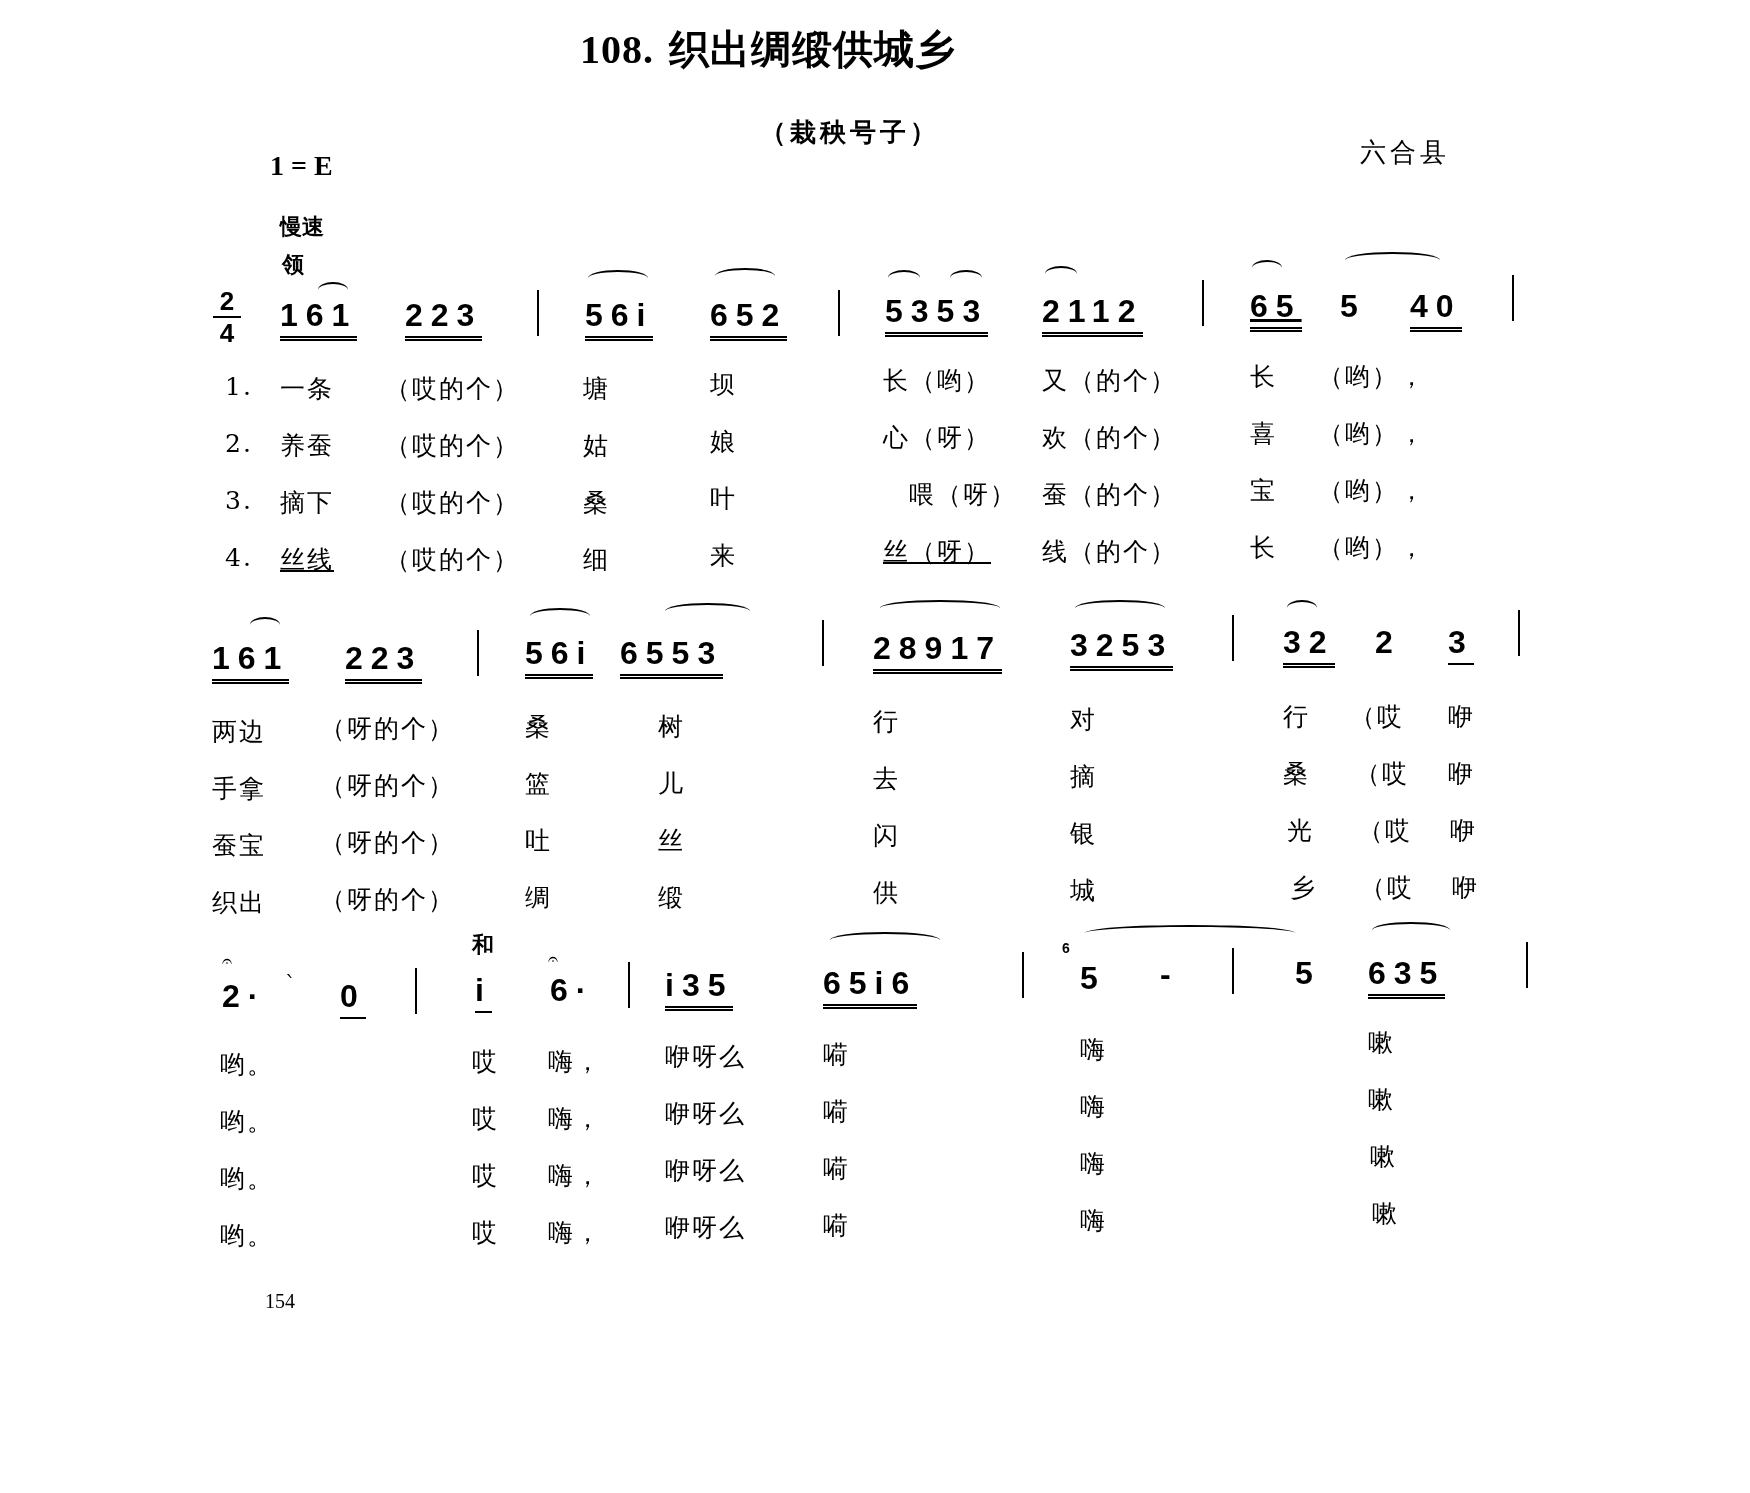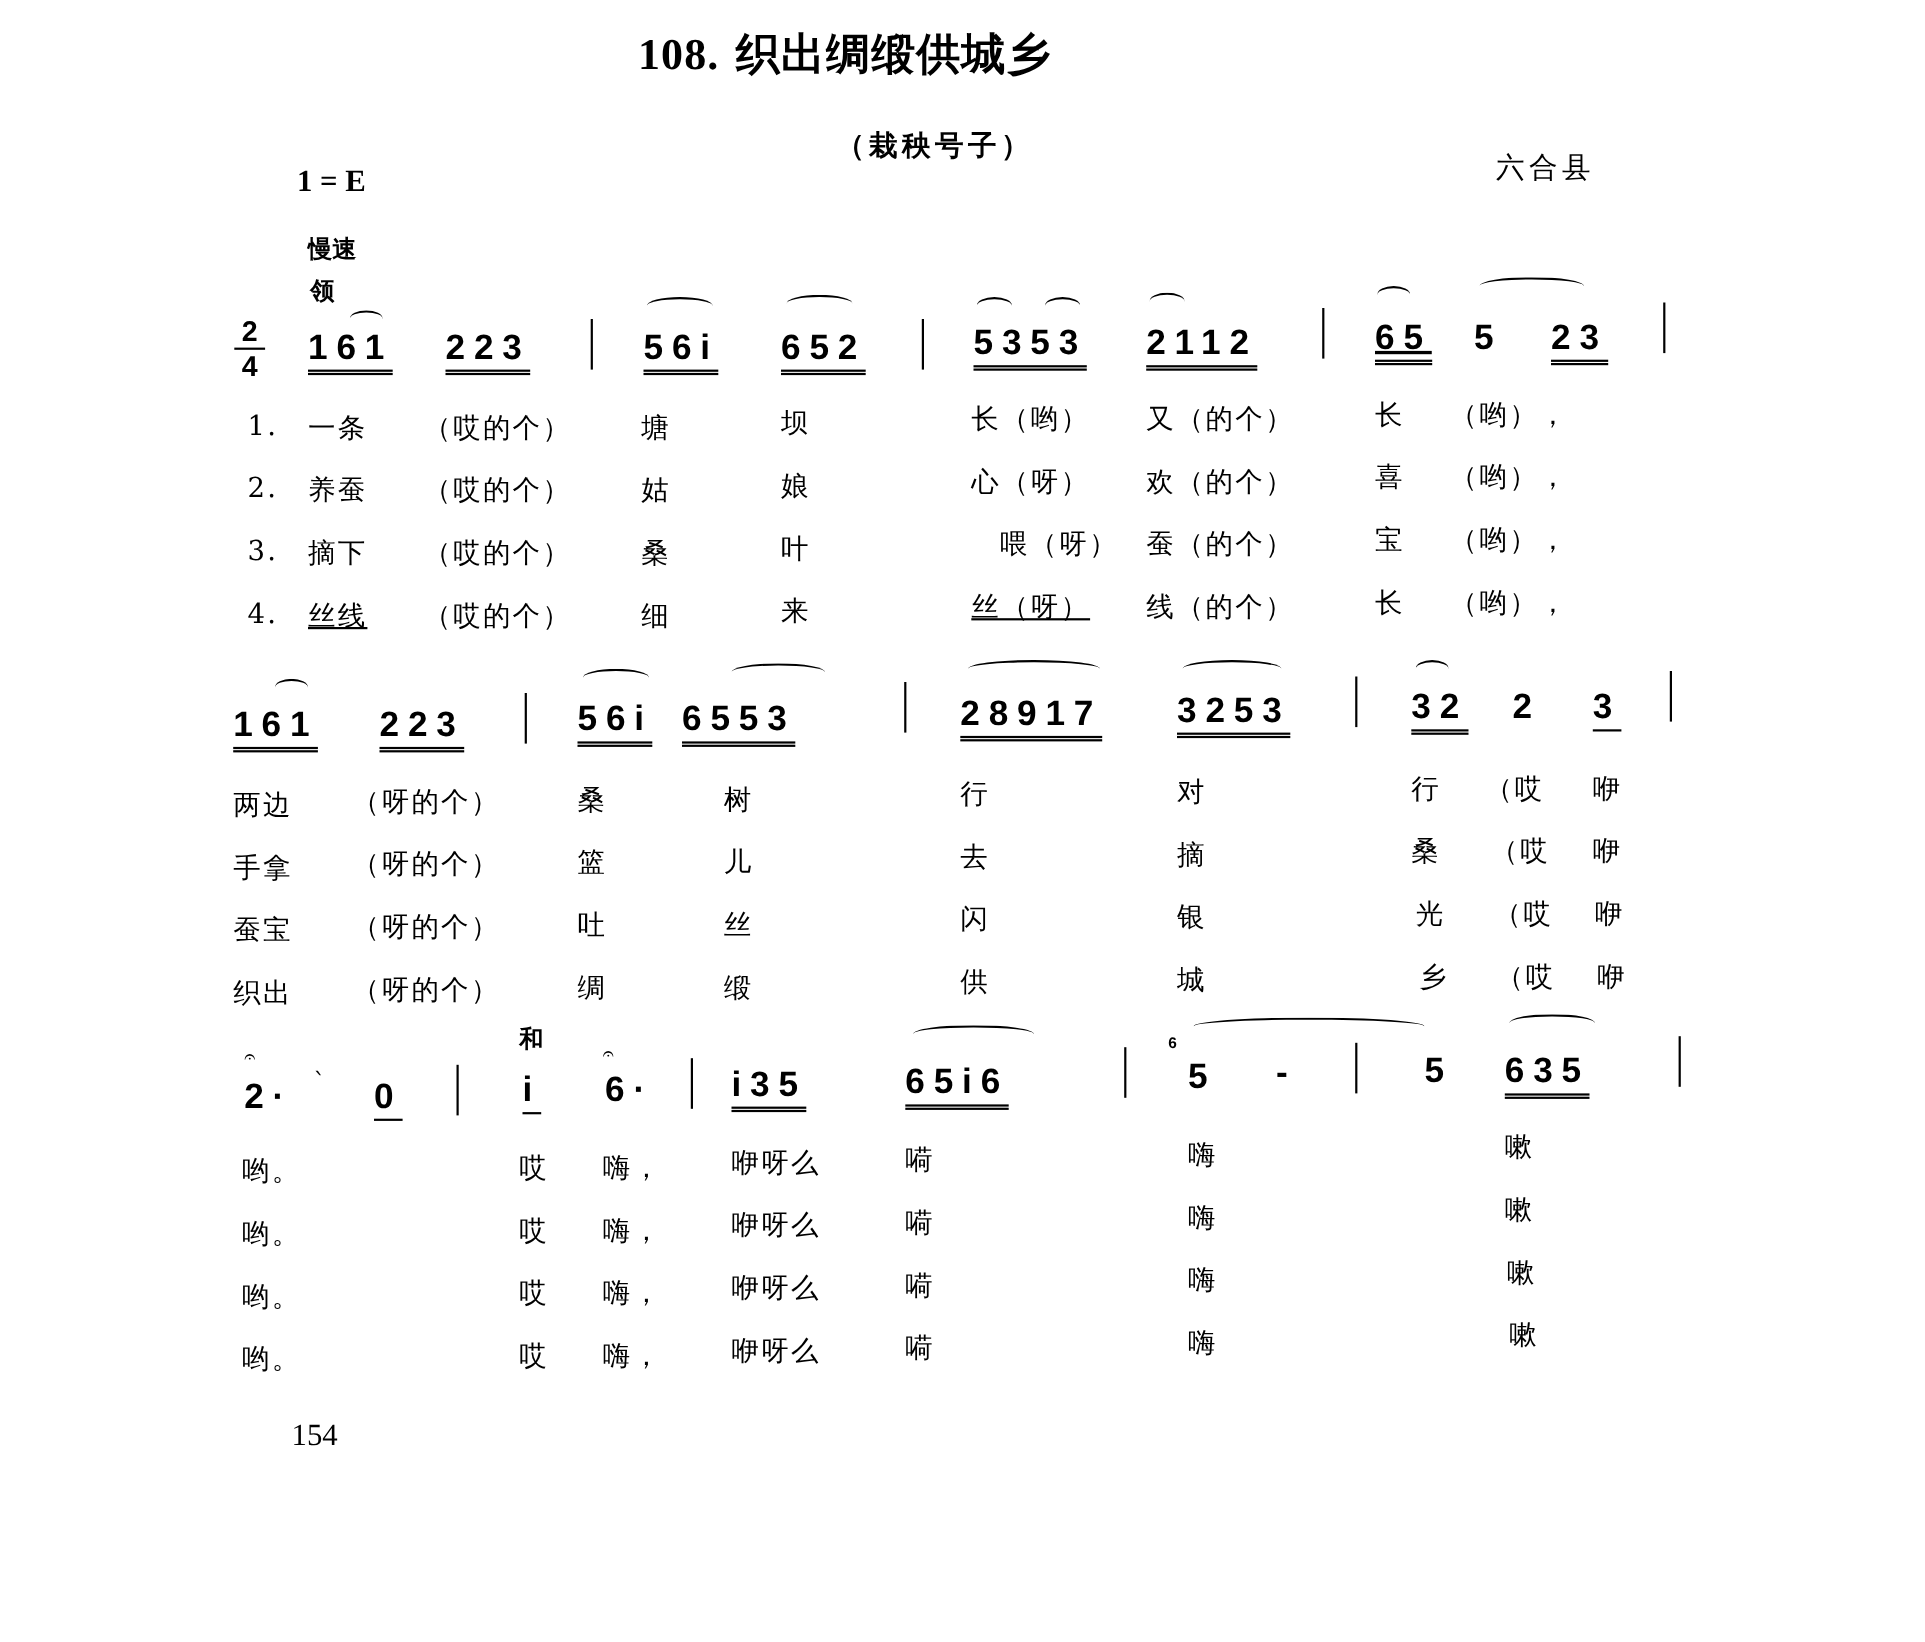--- a/index.html
+++ b/index.html
@@ -14,21 +14,21 @@
   .lead { left:282px; top:250px; font-size:22px; font-weight:bold; }
   .harmony { left:472px; top:930px; font-size:22px; font-weight:bold; }
   .timesig { left:212px; top:288px; width:30px; text-align:center; font-family:"Liberation Sans", sans-serif; font-weight:bold; font-size:26px; line-height:26px; }
   .timesig .bar { border-top:2px solid #000; width:28px; margin:2px auto; }
   .note { font-family:"Liberation Sans", sans-serif; font-weight:bold; font-size:32px; letter-spacing:8px; }
   .ul1 { border-bottom:2px solid #000; padding-bottom:2px; }
   .ul2 { border-bottom:5px double #000; padding-bottom:2px; }
   .barline { position:absolute; width:2px; background:#000; height:46px; }
   .slur { position:absolute; border-top:2px solid #000; border-radius:50% 50% 0 0; height:14px; }
   .lyric { font-size:25px; letter-spacing:2px; }
-  .page-num { left:265px; top:1290px; font-size:28px; font-family:"Liberation Serif", serif; }
+  .page-num { left:265px; top:1290px; font-size:20px; font-family:"Liberation Serif", serif; }
 </style>
 </head>
 <body>
 
 <div class="abs title">
   <span class="num">108.</span>
   <span>织出绸缎供城乡</span>
 </div>
 <div class="abs subtitle">（栽秧号子）</div>
 <div class="abs origin">六合县</div>
@@ -55,21 +55,21 @@
   <div class="slur" style="left:888px;top:270px;width:32px;"></div>
   <div class="slur" style="left:950px;top:270px;width:32px;"></div>
   <div class="abs note ul2" style="left:885px;top:293px;">5353</div>
   <div class="slur" style="left:1045px;top:266px;width:32px;"></div>
   <div class="abs note ul2" style="left:1042px;top:293px;">2112</div>
   <div class="barline" style="left:1202px;top:280px;"></div>
   <div class="slur" style="left:1252px;top:260px;width:30px;"></div>
   <div class="abs note ul2" style="left:1250px;top:288px;text-decoration:underline;">65</div>
   <div class="slur" style="left:1345px;top:252px;width:95px;"></div>
   <div class="abs note" style="left:1340px;top:288px;">5</div>
-  <div class="abs note ul2" style="left:1410px;top:288px;">23</div>
+  <div class="abs note ul2" style="left:1410px;top:288px;">40</div>
   <div class="barline" style="left:1512px;top:275px;"></div>
 
   <div>
     <div class="abs lyric" style="left:225px;top:372px;">1.</div>
     <div class="abs lyric" style="left:280px;top:372px;">一条</div>
     <div class="abs lyric" style="left:385px;top:372px;">（哎的个）</div>
     <div class="abs lyric" style="left:583px;top:372px;">塘</div>
     <div class="abs lyric" style="left:710px;top:368px;">坝</div>
     <div class="abs lyric" style="left:883px;top:364px;">长（哟）</div>
     <div class="abs lyric" style="left:1042px;top:364px;">又（的个）</div>

